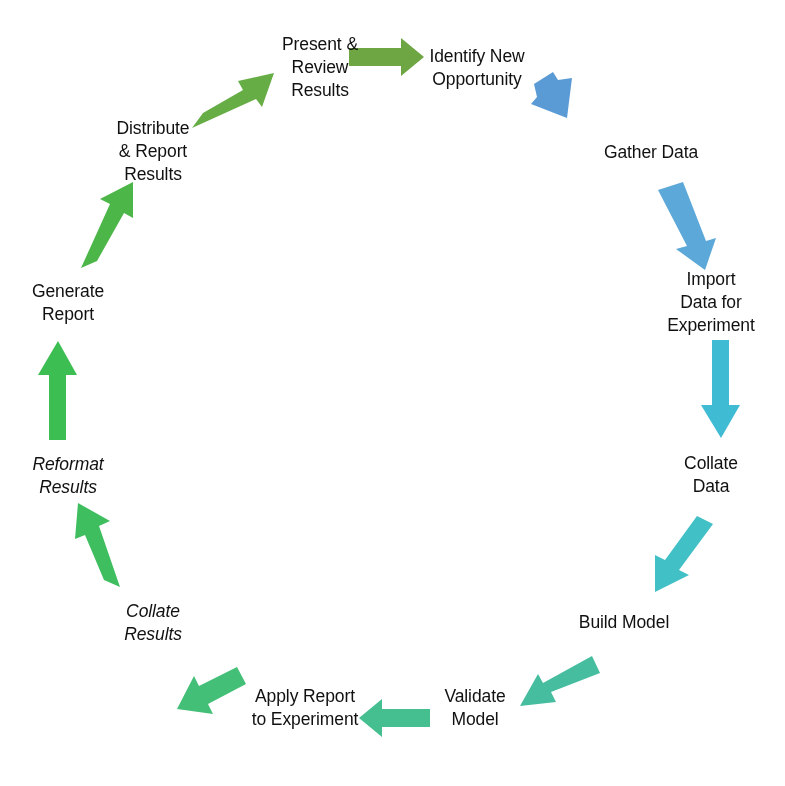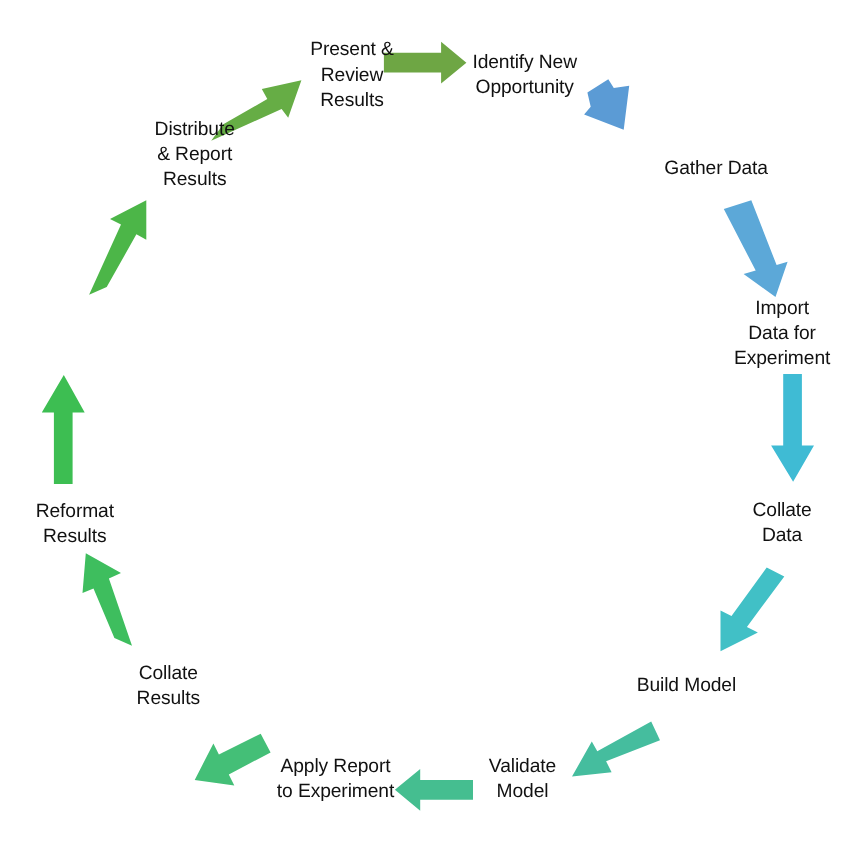--- a/index.html
+++ b/index.html
@@ -104,28 +104,30 @@
   <div class="node-label" style="left:711px; top:475px;">Collate Data</div>
 
   <div class="node-label" style="left:624px; top:623px;">Build Model</div>
 
   <div class="node-label" style="left:475px; top:708px;">Validate
 Model</div>
 
   <div class="node-label" style="left:305px; top:708px;">Apply Report
 to Experiment</div>
 
-  <div class="node-label" style="left:153px; top:623px;">Collate
+  <div class="node-label" style="left:153px; top:623px;font-style:italic;">Collate
 Results</div>
 
-  <div class="node-label" style="left:68px; top:476px;">Reformat
+  <div class="node-label" style="left:68px; top:476px;font-style:italic;">Reformat
 Results</div>
 
+  <div class="node-label" style="left:68px; top:303px;">Generate
+Report</div>
 
-  <div class="node-label" style="left:153px; top:140px;margin-left:24px;">Distribute
+  <div class="node-label" style="left:153px; top:152px;">Distribute
 &amp; Report
 Results</div>
 
   <div class="node-label" style="left:308px; top:68px;margin-left:12px;">Present &amp;
 Review
 Results</div>
 
 </div>
 
 </body></html>

